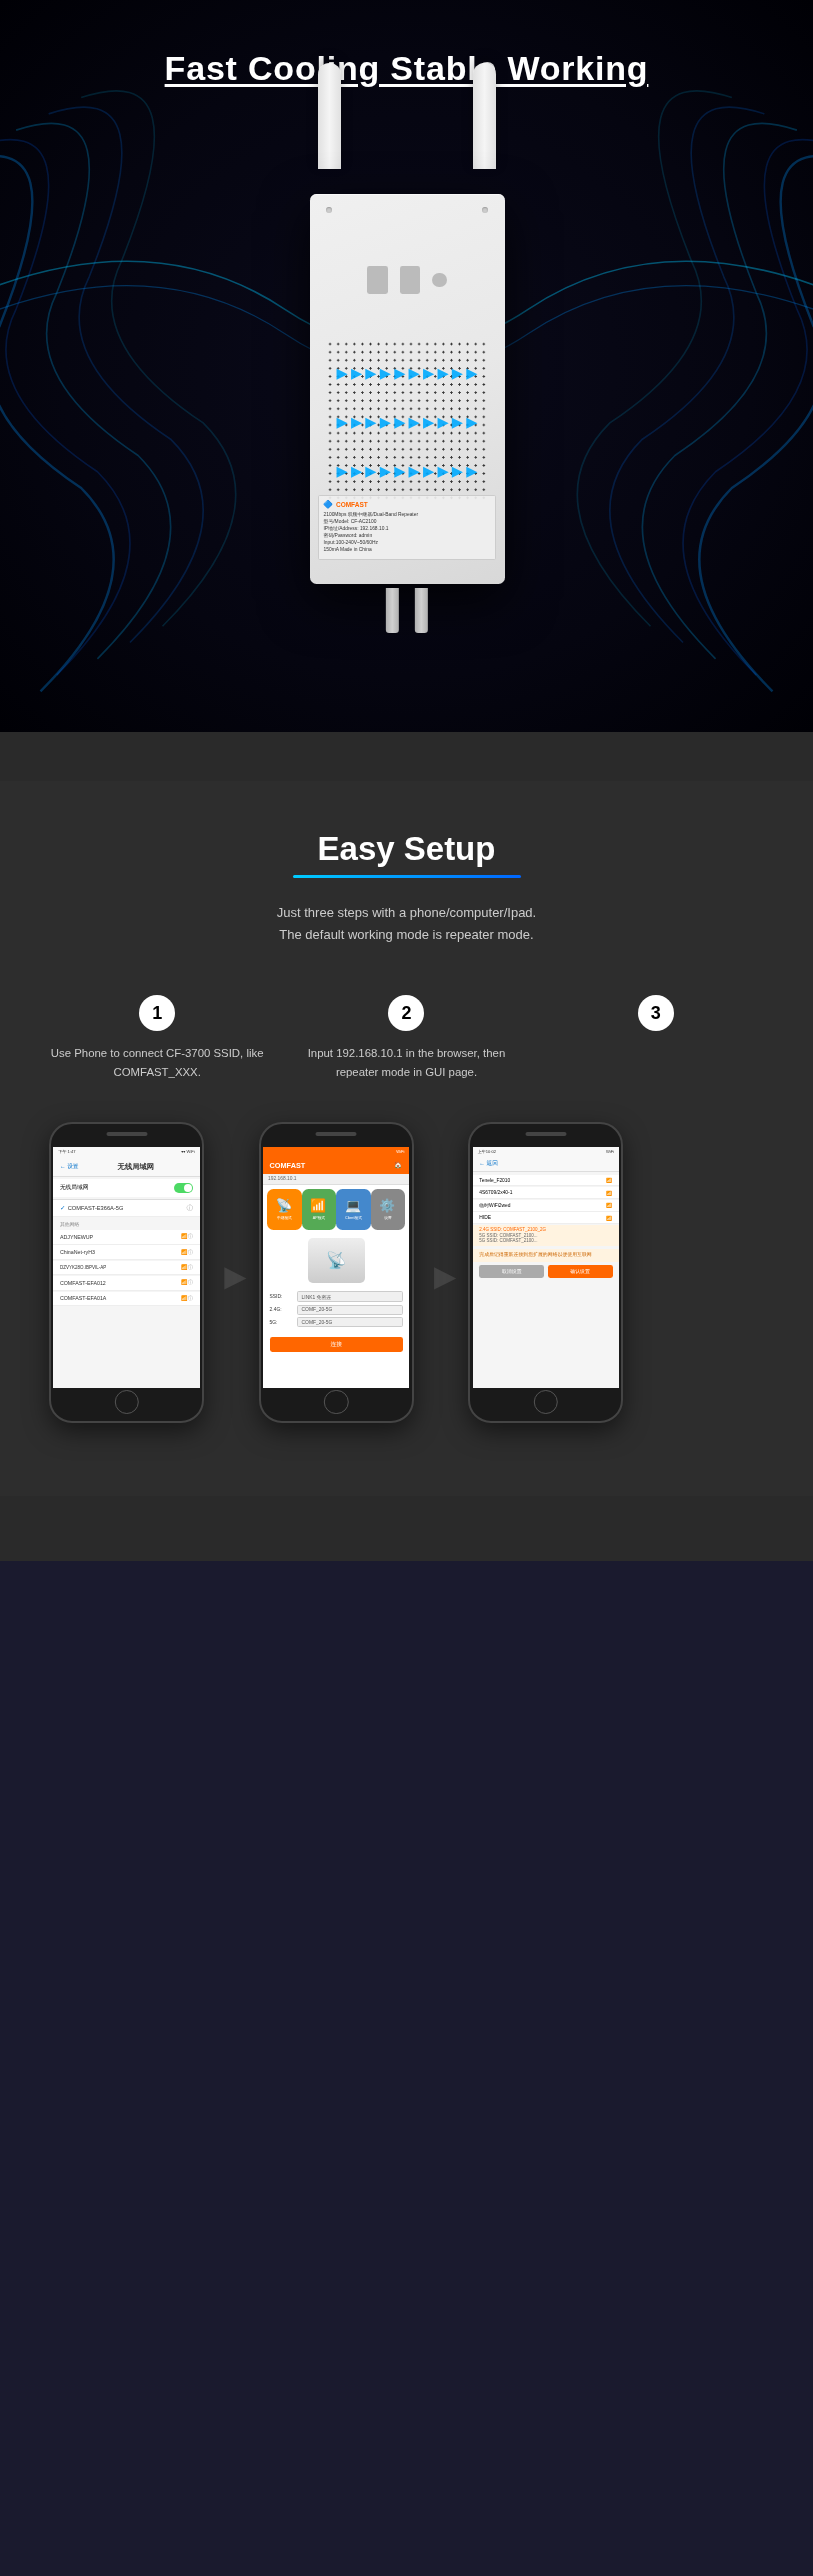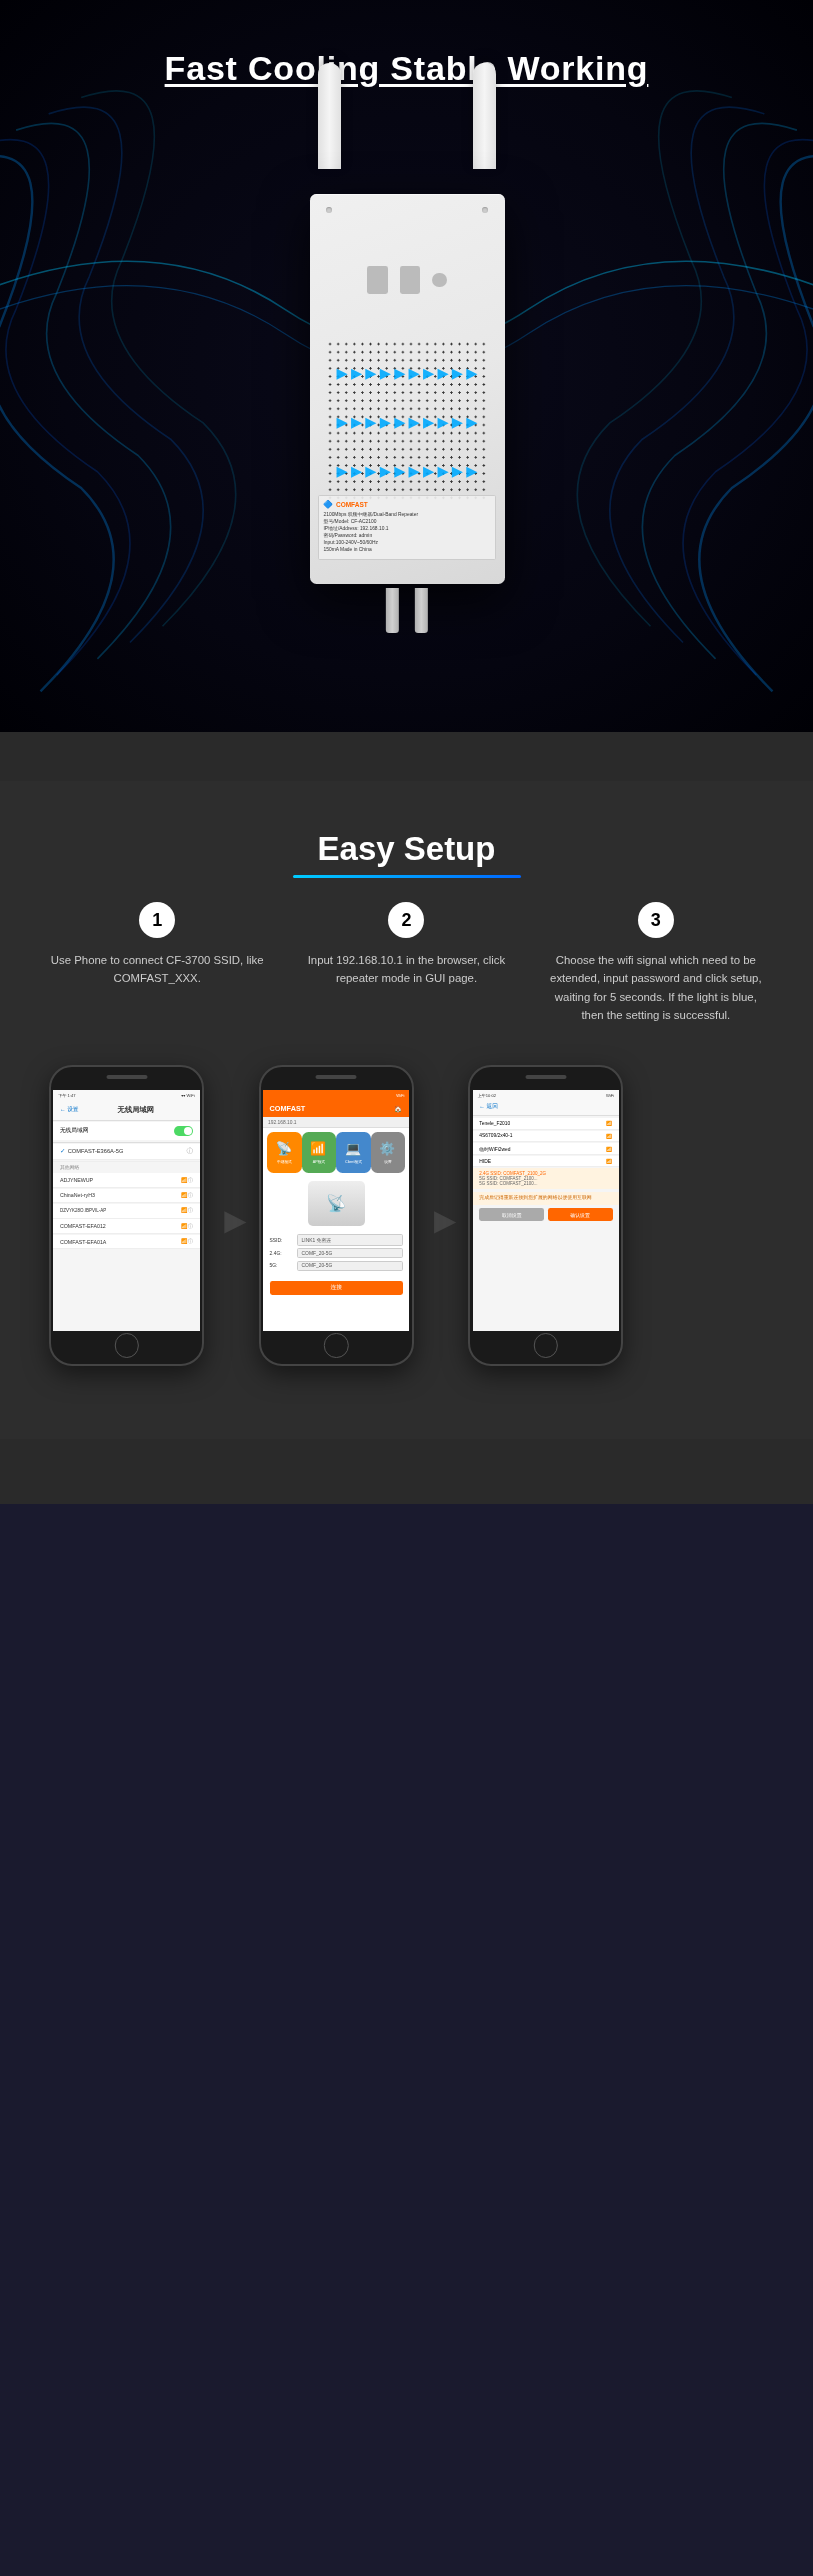--- a/index.html
+++ b/index.html
@@ -664,33 +664,36 @@
       </div>
     </div>
   </div>
 </div>
 
 <div class="section-setup">
   <div class="section-setup-bg">
 
     <h2 class="setup-title">Easy Setup</h2>
     <div class="setup-title-underline"></div>
+    <div class="setup-subtitle">
+      <div>Just three steps with a phone/computer/Ipad.</div>
+      <div>The default working mode is repeater mode.</div>
+    </div>
 
     <div class="steps-row">
       <div class="step-item">
         <div class="step-number">1</div>
         <div class="step-text">Use Phone to connect CF-3700 SSID, like COMFAST_XXX.</div>
       </div>
       <div class="step-item">
         <div class="step-number">2</div>
-        <div class="step-text">Input 192.168.10.1 in the browser, click repeater mode in GUI page.</div>
+        <div class="step-text">Input 192.168.10.1 in the browser, then repeater mode in GUI page.</div>
       </div>
       <div class="step-item">
         <div class="step-number">3</div>
-        <div class="step-text">Choose the wifi signal which need to be extended, input password and click setup, waiting for 5 seconds. If the light is blue, then the setting is successful.</div>
       </div>
     </div>
 
     <div class="phones-row">
 
       <div class="phone-container">
         <div class="phone-frame">
           <div class="phone-speaker"></div>
           <div class="phone-screen screen1">
             <div class="status-bar">

